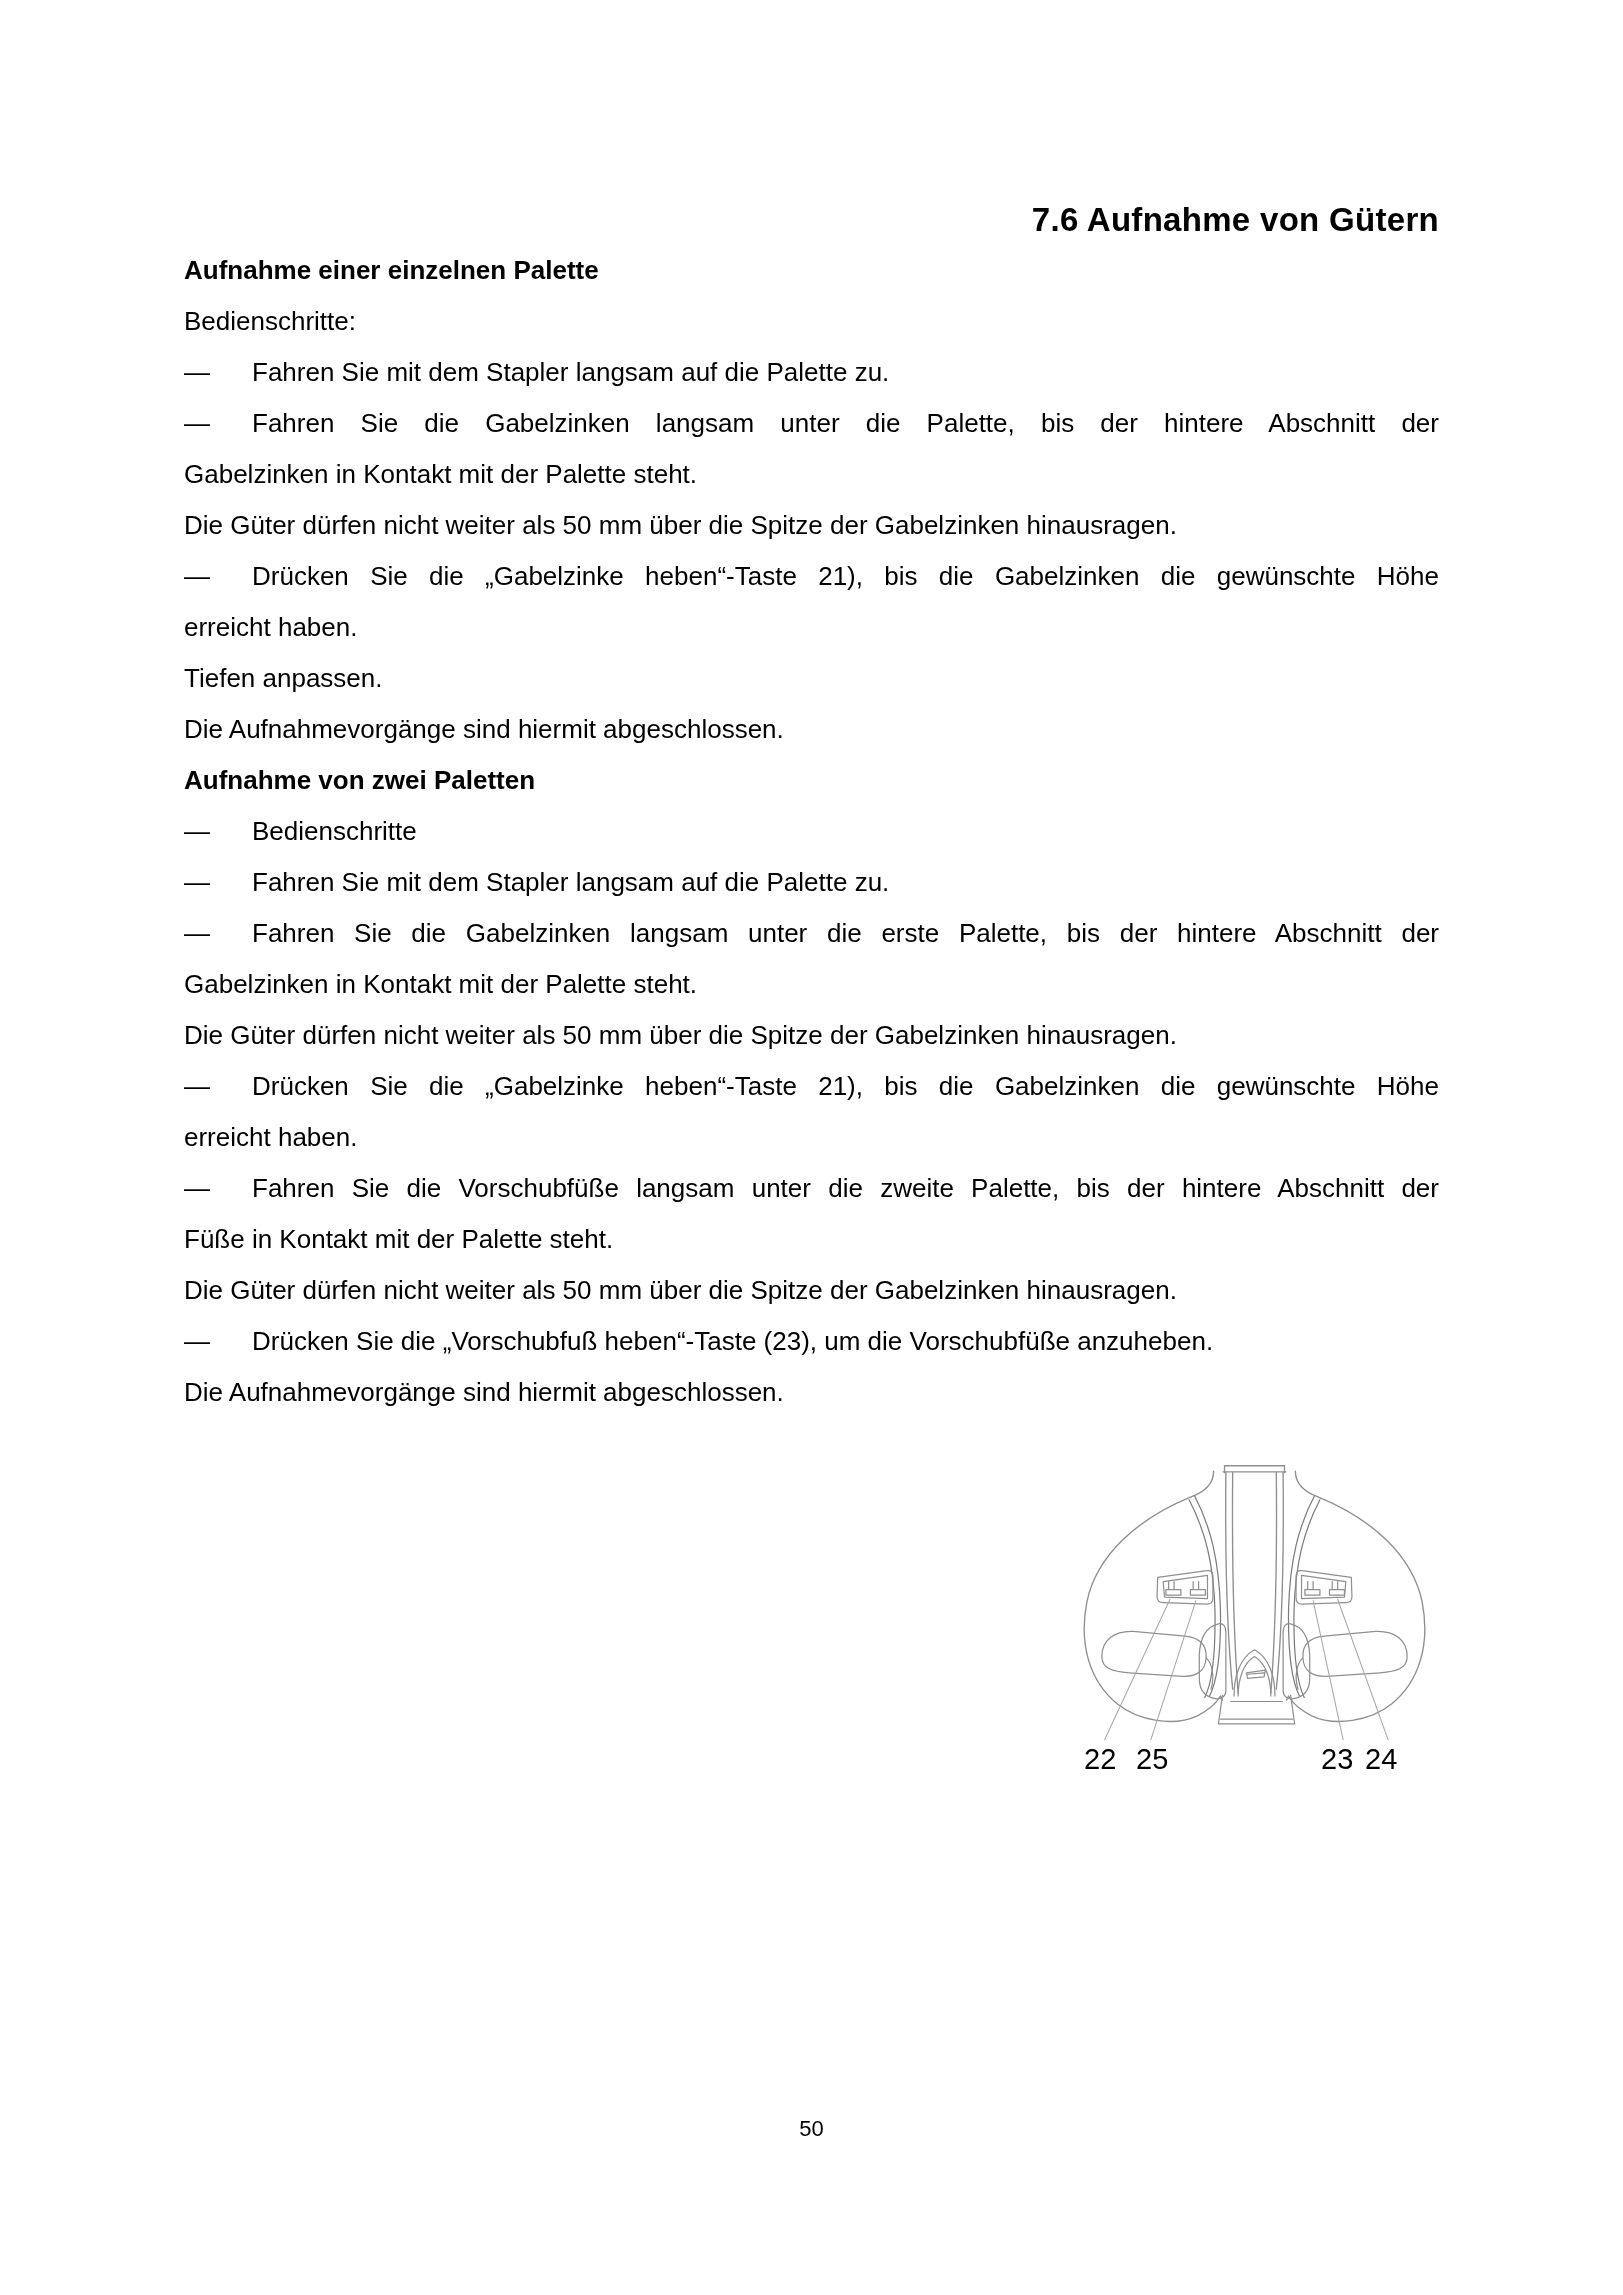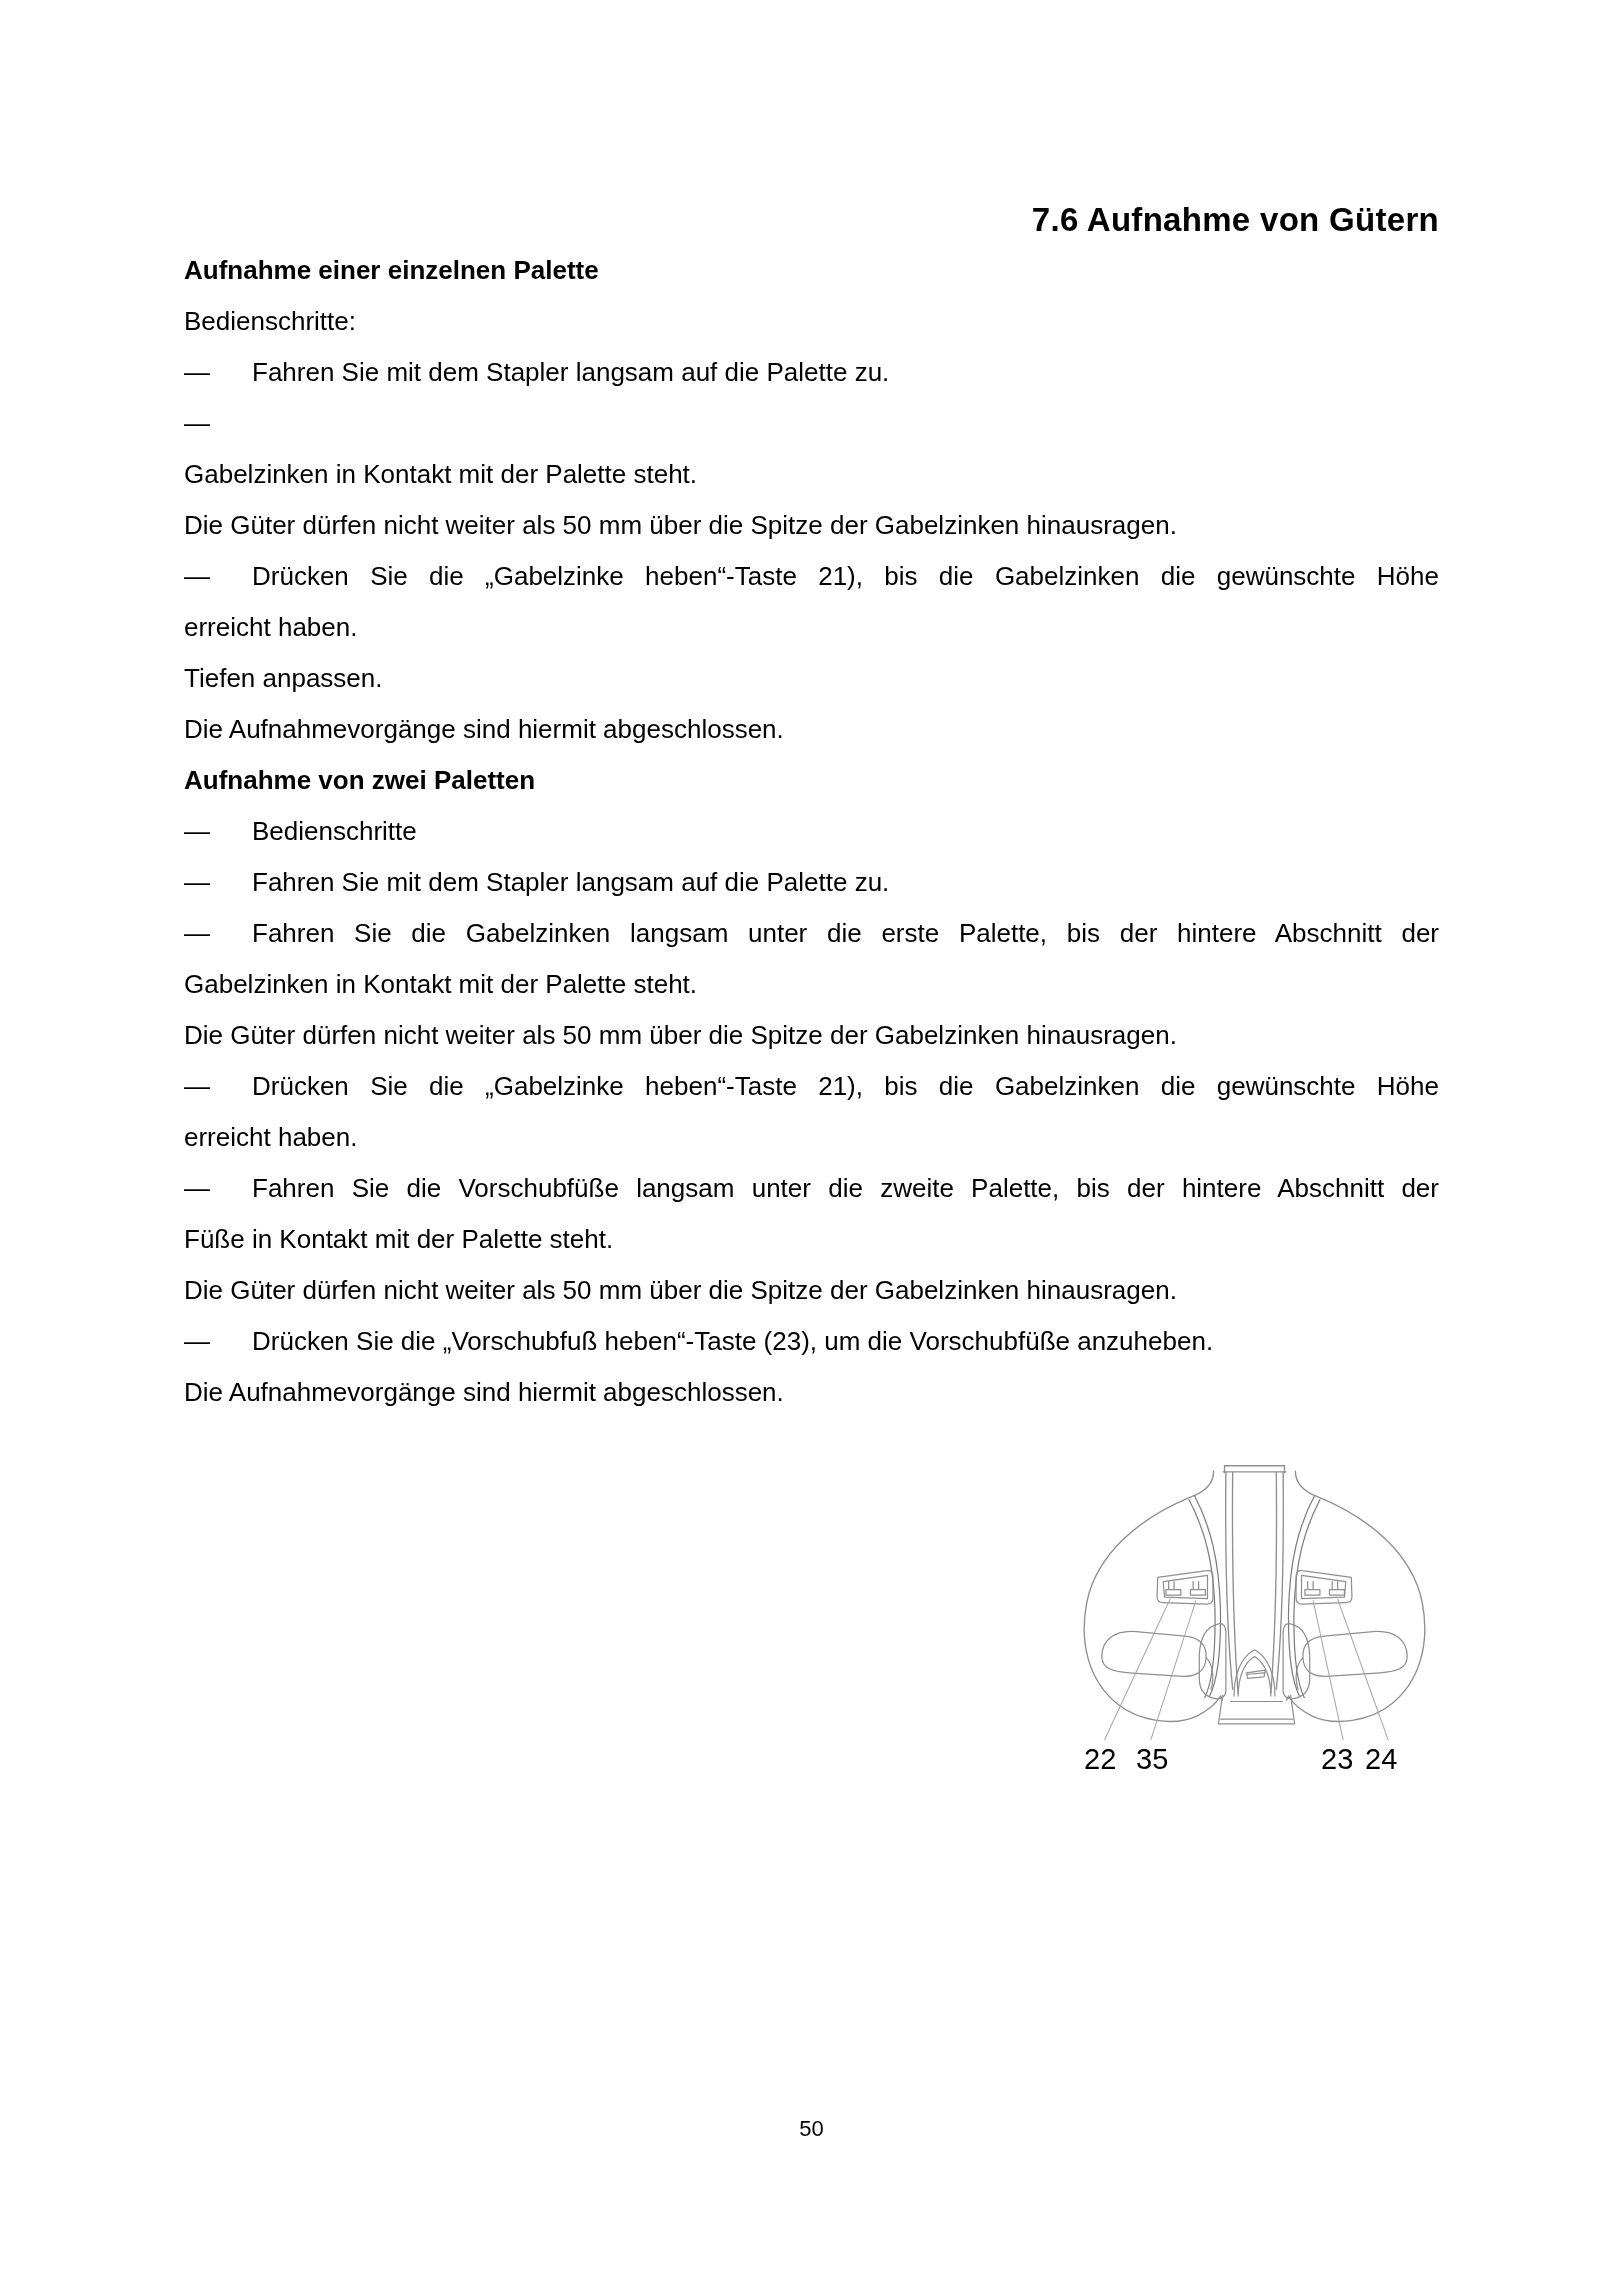--- a/index.html
+++ b/index.html
@@ -59,21 +59,21 @@
 </head>
 <body>
 
 <div class="page">
 
   <main class="content" id="content">
       <h1 class="line title"><span class="line-text">7.6 Aufnahme von Gütern</span></h1>
       <h2 class="line subheading"><span class="line-text">Aufnahme einer einzelnen Palette</span></h2>
       <p class="line text"><span class="line-text">Bedienschritte:</span></p>
       <p class="line bullet"><span class="dash">—</span><span class="line-text">Fahren Sie mit dem Stapler langsam auf die Palette zu.</span></p>
-      <p class="line bullet justify"><span class="dash">—</span></p>
+      <p class="line bullet justify"><span class="dash">—</span><span class="line-text">Fahren Sie die Gabelzinken langsam unter die Palette, bis der hintere Abschnitt der</span></p>
       <p class="line text"><span class="line-text">Gabelzinken in Kontakt mit der Palette steht.</span></p>
       <p class="line text"><span class="line-text">Die Güter dürfen nicht weiter als 50 mm über die Spitze der Gabelzinken hinausragen.</span></p>
       <p class="line bullet justify"><span class="dash">—</span><span class="line-text">Drücken Sie die „Gabelzinke heben“-Taste 21), bis die Gabelzinken die gewünschte Höhe</span></p>
       <p class="line text"><span class="line-text">erreicht haben.</span></p>
       <p class="line text"><span class="line-text">Tiefen anpassen.</span></p>
       <p class="line text"><span class="line-text">Die Aufnahmevorgänge sind hiermit abgeschlossen.</span></p>
       <h2 class="line subheading"><span class="line-text">Aufnahme von zwei Paletten</span></h2>
       <p class="line bullet"><span class="dash">—</span><span class="line-text">Bedienschritte</span></p>
       <p class="line bullet"><span class="dash">—</span><span class="line-text">Fahren Sie mit dem Stapler langsam auf die Palette zu.</span></p>
       <p class="line bullet justify"><span class="dash">—</span><span class="line-text">Fahren Sie die Gabelzinken langsam unter die erste Palette, bis der hintere Abschnitt der</span></p>
@@ -143,21 +143,21 @@
       </g>
       <g fill="none" stroke="#a6a6a6" stroke-width="1.5" stroke-linecap="round">
 
         <path d="M176,266 L80,472"></path>
         <path d="M214,268 L148,472"></path>
         <path d="M386,268 L430,472"></path>
         <path d="M422,266 L496,472"></path>
       </g>
     </svg>
     <span class="fig-label l22">22</span>
-    <span class="fig-label l21">35</span>
+    <span class="fig-label l21">25</span>
     <span class="fig-label l23">23</span>
     <span class="fig-label l24">24</span>
   </figure>
 
   <div class="page-number">50</div>
 
 </div>
 
 
 </body></html>

